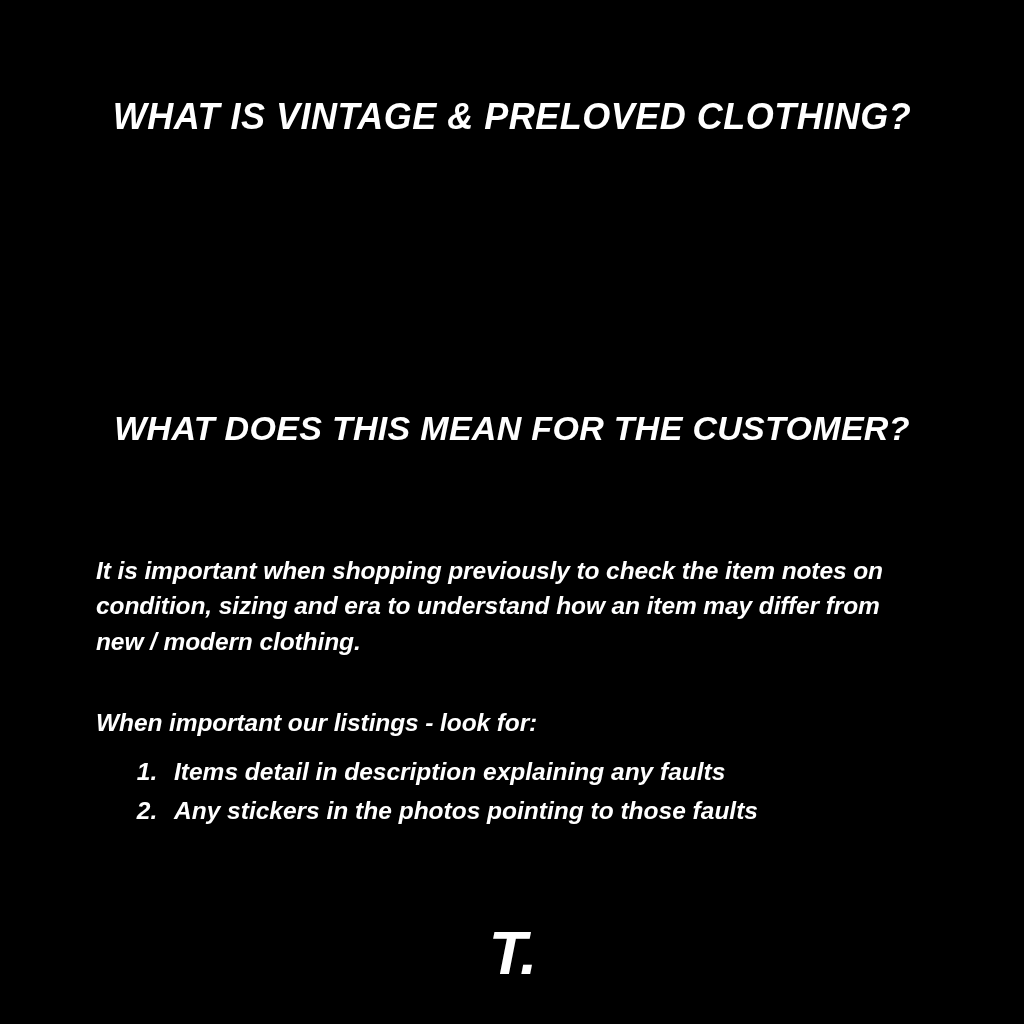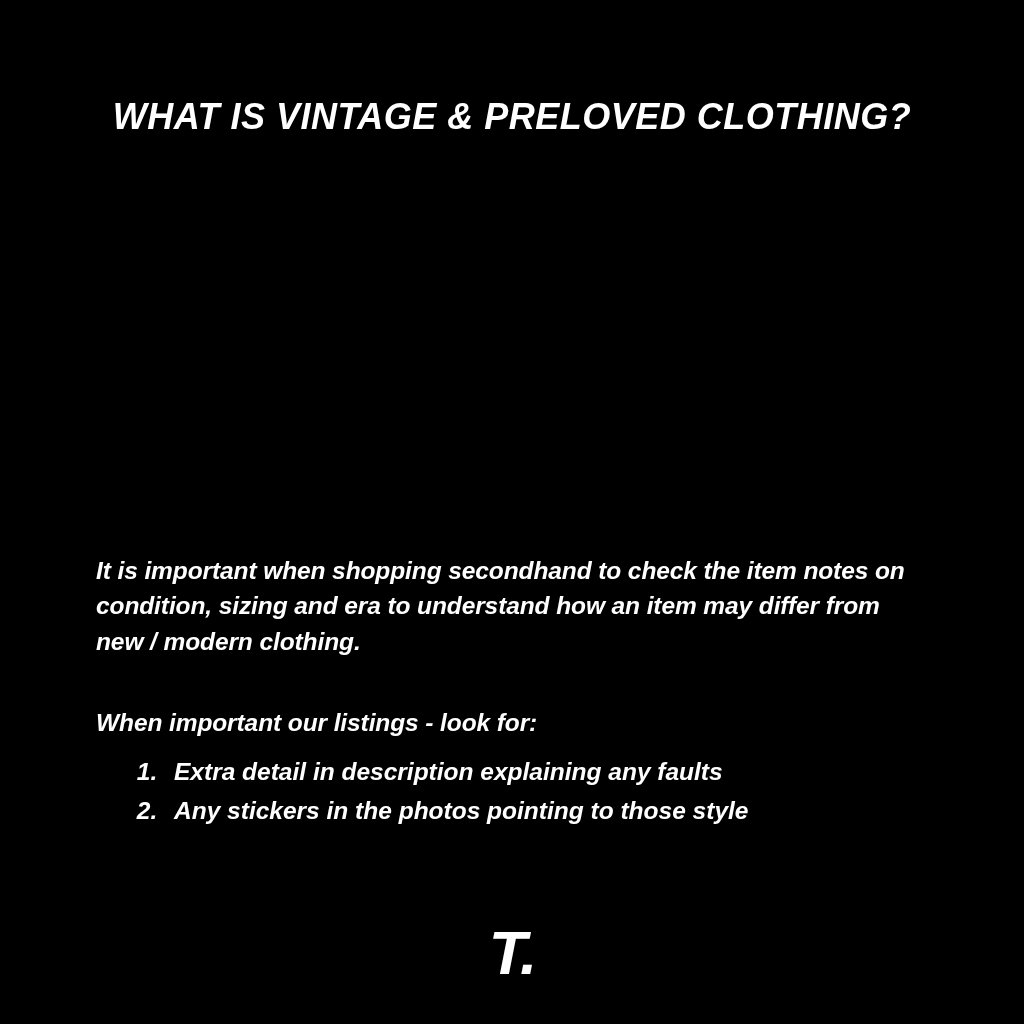--- a/index.html
+++ b/index.html
@@ -90,25 +90,26 @@
   }
 </style>
 </head>
 <body>
 
 <div class="page">
 
   <h1 class="heading-main">WHAT IS VINTAGE &amp; PRELOVED CLOTHING?</h1>
 
 
+  <h2 class="heading-sub">WHAT DOES THIS MEAN FOR THE CUSTOMER?</h2>
 
-  <p class="para-block para-2">It is important when shopping secondhand to check the item notes on condition, sizing and era to understand how an item may differ from new / modern clothing.</p>
+  <p class="para-block para-2">It is important when shopping previously to check the item notes on condition, sizing and era to understand how an item may differ from new / modern clothing.</p>
 
   <p class="para-block para-3">When important our listings - look for:</p>
 
   <ol class="list-block">
-    <li>Extra detail in description explaining any faults</li>
-    <li>Any stickers in the photos pointing to those style</li>
+    <li>Items detail in description explaining any faults</li>
+    <li>Any stickers in the photos pointing to those faults</li>
   </ol>
 
   <div class="logo">T.</div>
 
 </div>
 
 </body></html>

